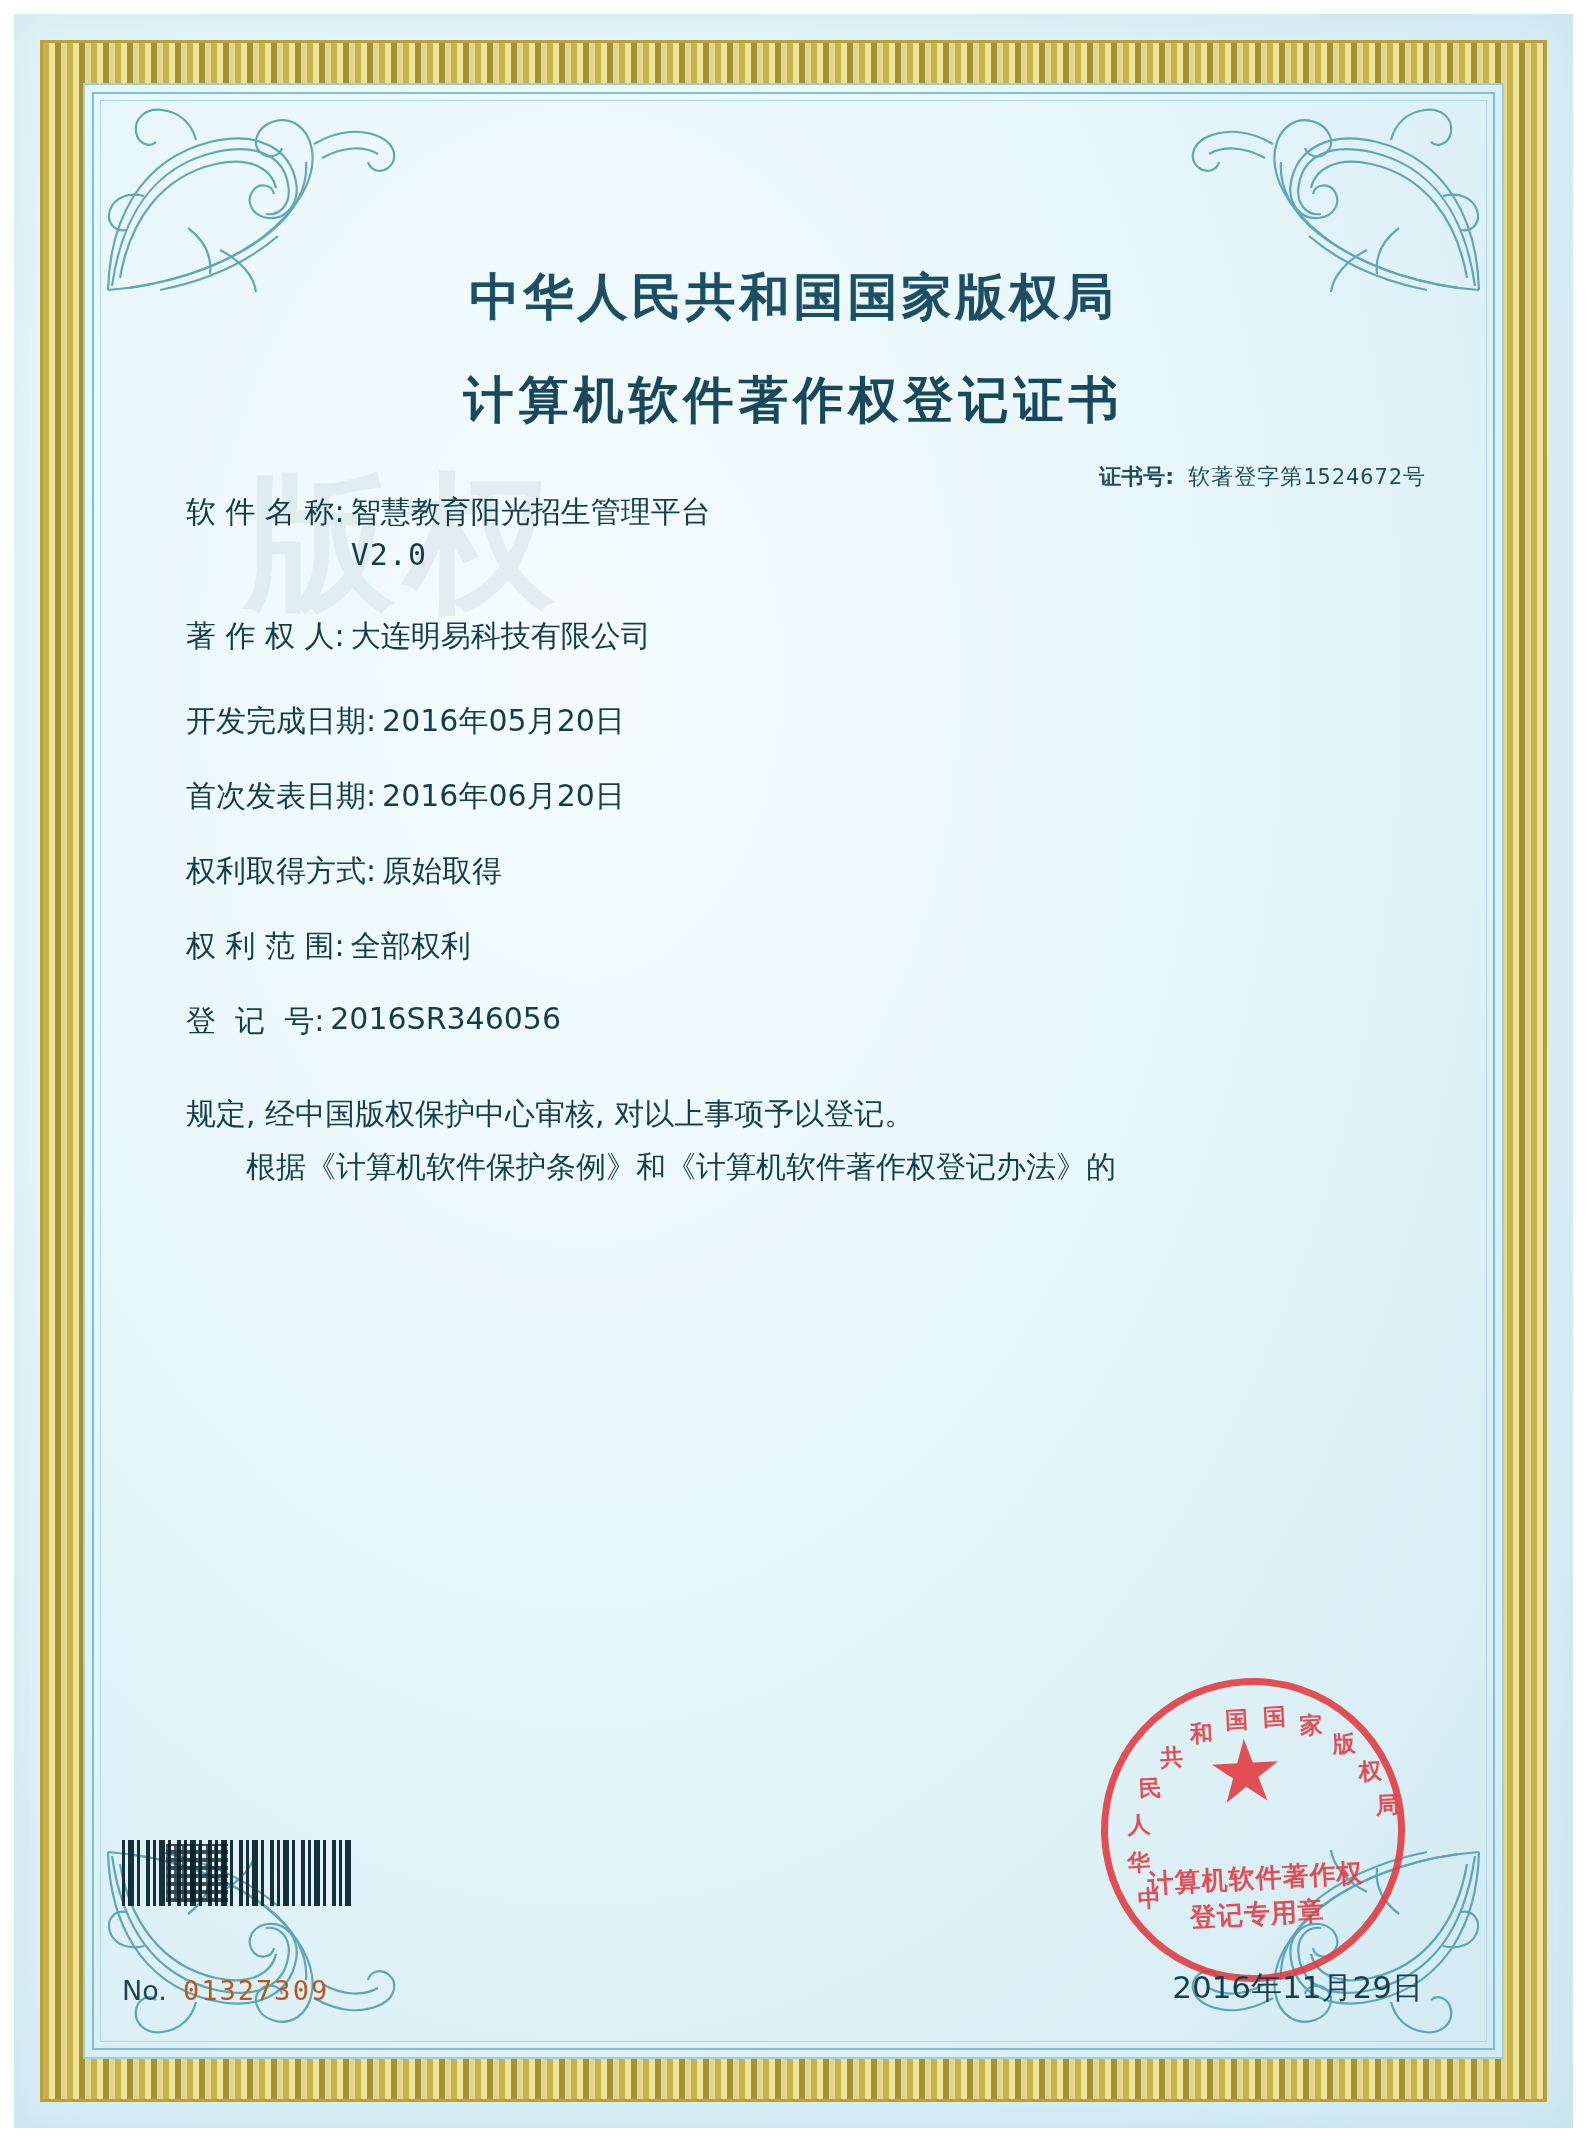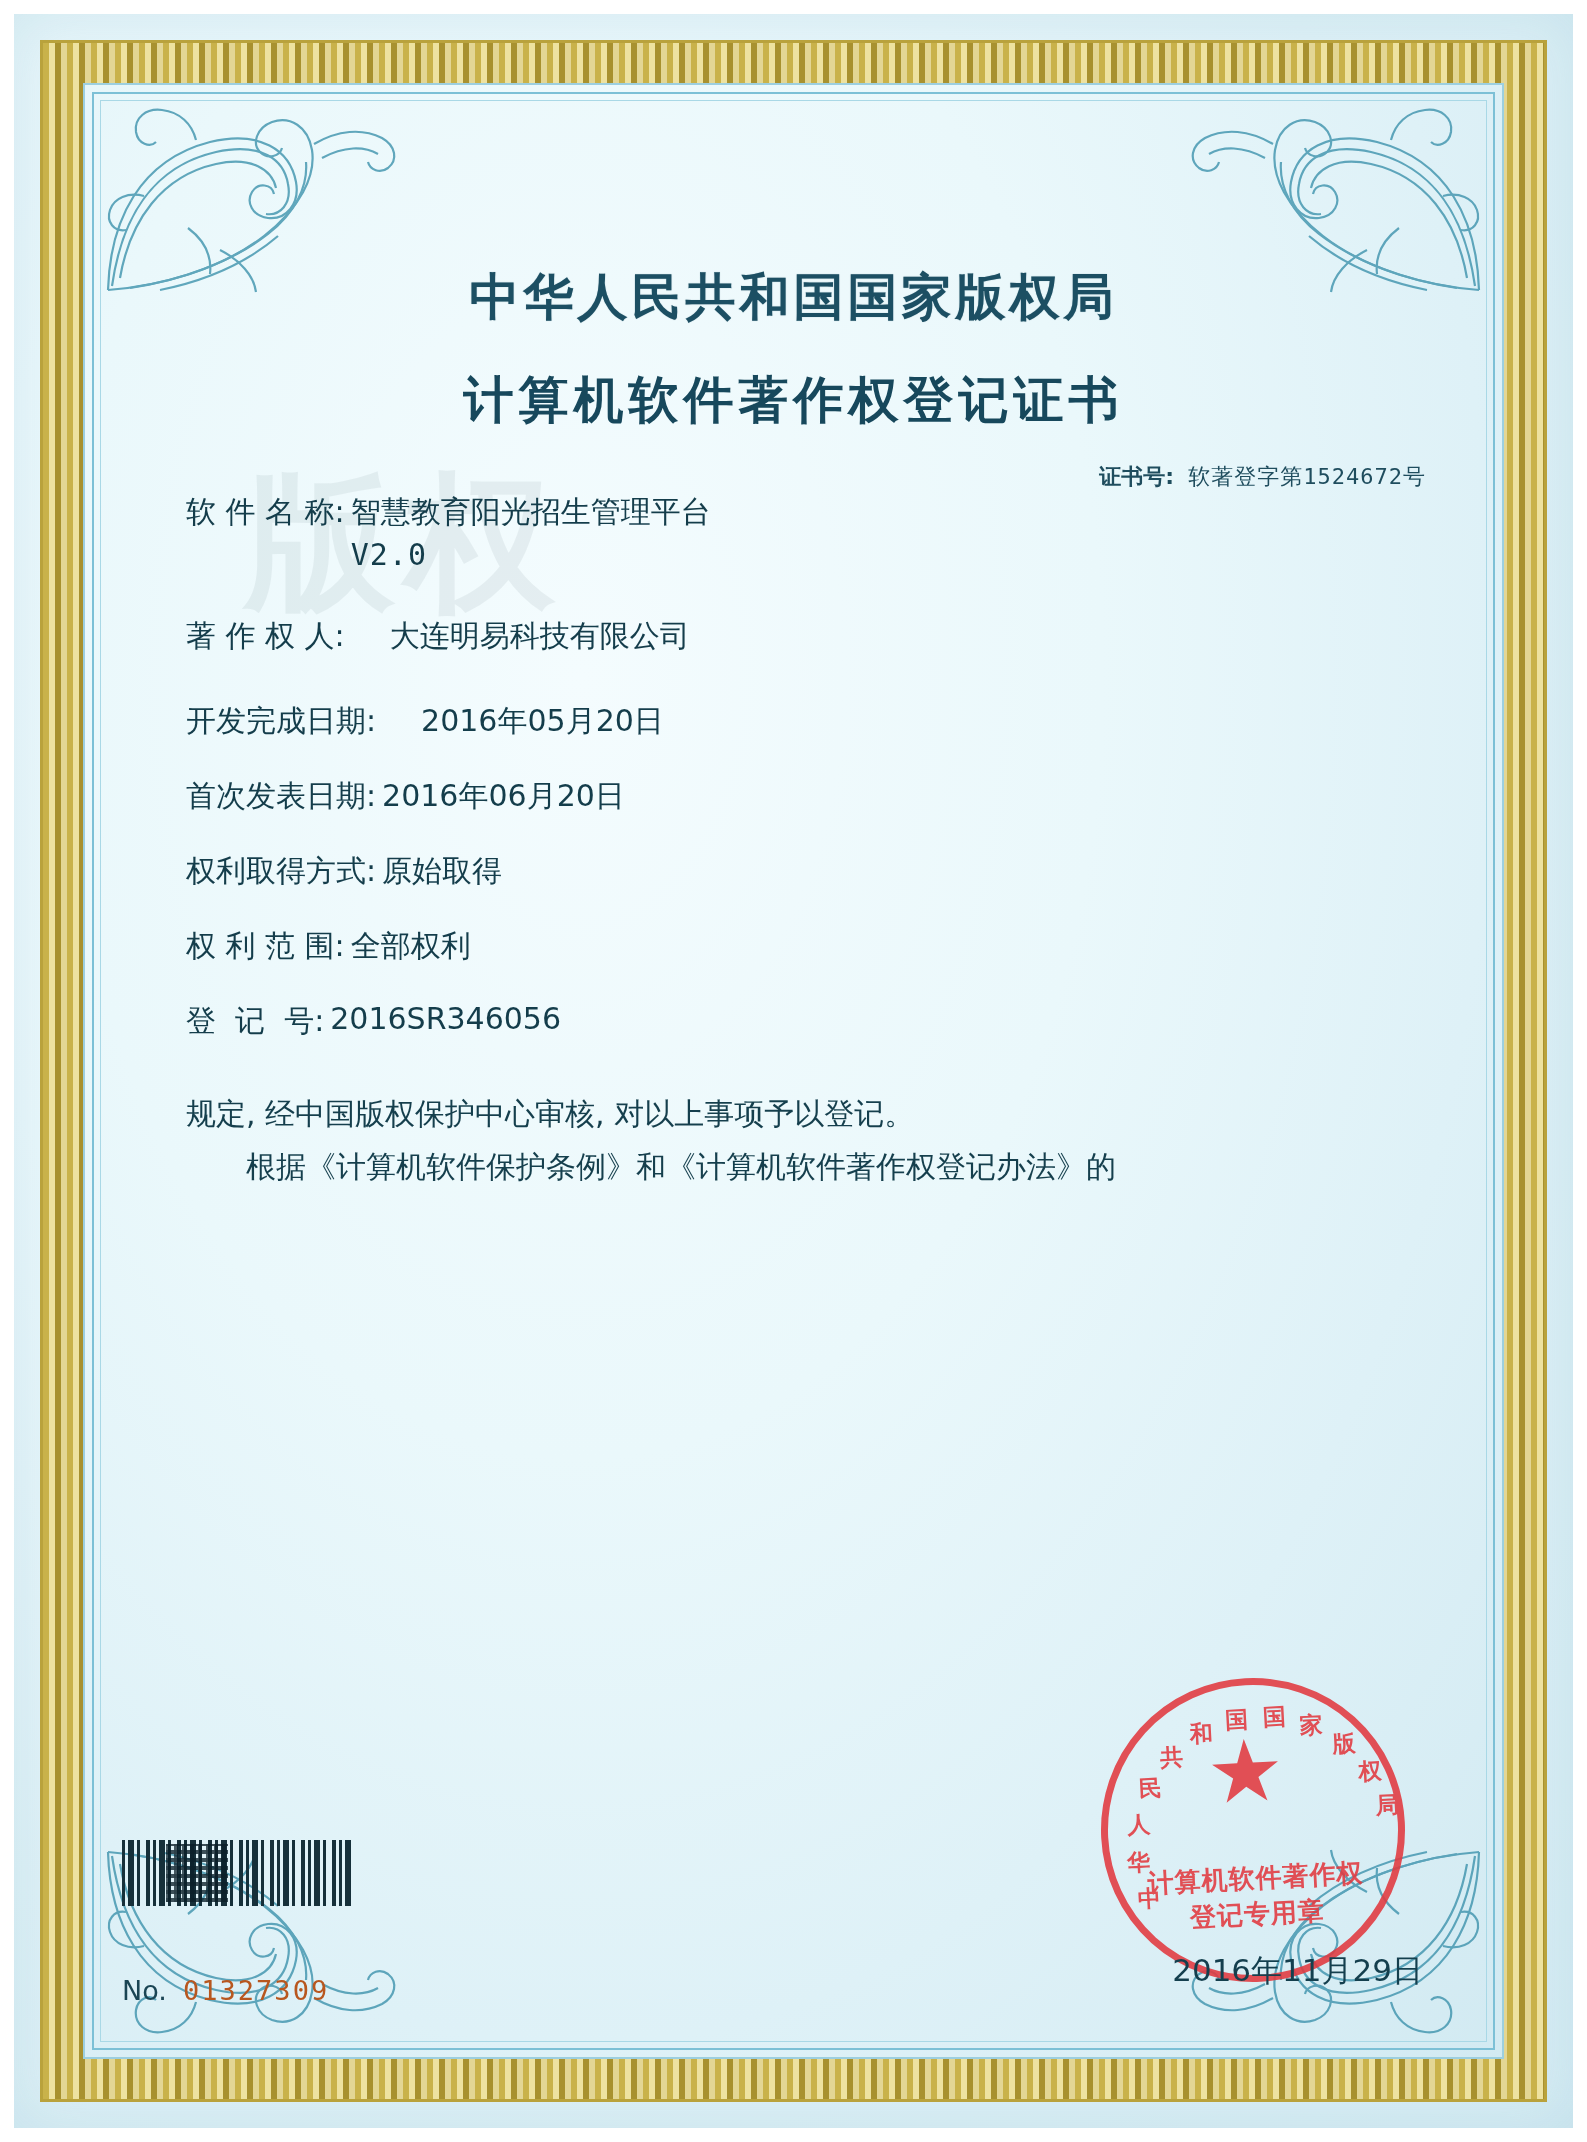--- a/index.html
+++ b/index.html
@@ -157,21 +157,21 @@
     font-family: "DejaVu Sans", "Liberation Sans", sans-serif;
     color: #143d4b;
     margin-left: 6px;
   }
   .field-value .line2 {
     display: block;
     font-family: "DejaVu Sans Mono", monospace;
     letter-spacing: 1px;
     margin-top: 4px;
   }
-  .gap-lg { margin-top: 44px; gap: 39px; }
+  .gap-lg { margin-top: 44px; }
 
   .statement {
     margin-top: 46px;
     padding-left: 52px;
     padding-right: 30px;
     font-family: "DejaVu Sans", "Liberation Sans", sans-serif;
     font-size: 30px;
     line-height: 1.75;
     color: #153f4d;
     text-align: justify;
@@ -278,21 +278,21 @@
   }
   .footer-no .prefix {
     font-family: "DejaVu Sans", sans-serif;
     color: #1a4554;
   }
   .footer-no .num { color: #b8571f; letter-spacing: 2px; }
 
   .footer-date {
     position: absolute;
     right: 150px;
-    bottom: 136px;
+    bottom: 119px;
     font-size: 31px;
     color: #143f4e;
     font-family: "DejaVu Sans", sans-serif;
   }
 
   
   .watermark {
     position: absolute;
     left: 231px;
     top: 430px;

